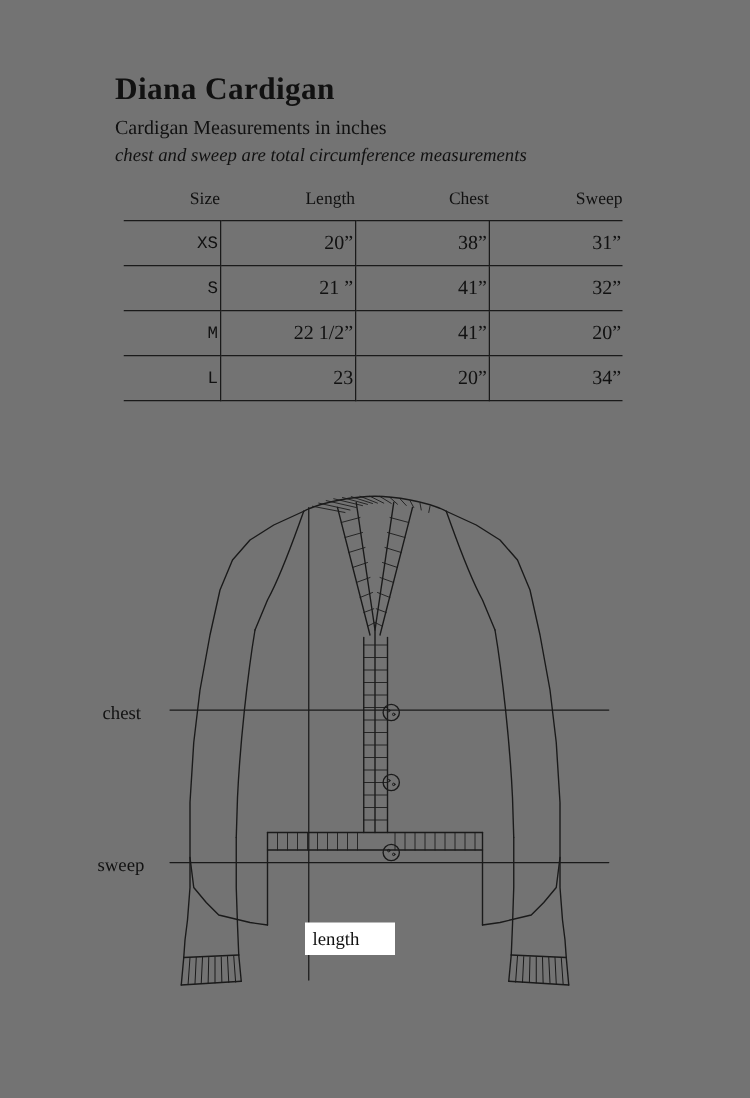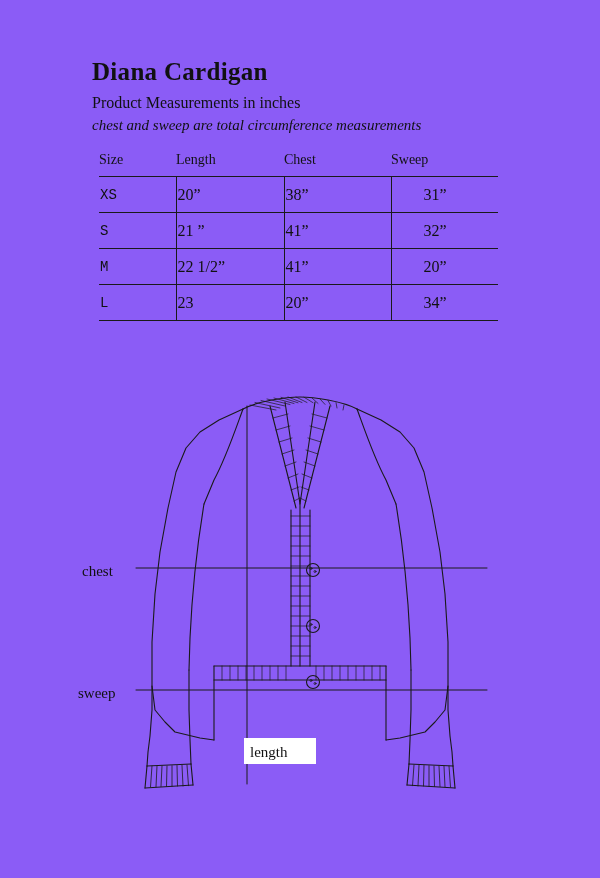--- a/index.html
+++ b/index.html
@@ -12,21 +12,21 @@
     height: 878px;
     position: relative;
     font-family: "Liberation Serif", serif;
     color: #111111;
     overflow: hidden;
   }
 
   .page {
     position: absolute;
     inset: 0;
-    background: #8b5cf6;
+    background: #737373;
   }
 
   
   .header {
     position: absolute;
     left: 92px;
     top: 58px;
     width: 420px;
   }
   .title {
@@ -58,21 +58,21 @@
     position: absolute;
     left: 99px;
     top: 149px;
     width: 399px;
     border-collapse: collapse;
     font-family: "Liberation Serif", serif;
     font-size: 15px;
   }
   .size-table th,
   .size-table td {
-    text-align: left;
+    text-align: right;
     vertical-align: middle;
     color: #111;
     font-weight: normal;
   }
   .size-table thead th {
     height: 22px;
     padding: 0 0 5px 0;
     font-size: 14px;
     border: none;
   }
@@ -125,21 +125,21 @@
   .label-sweep { left: 78px; top: 685px; }
   .label-length { left: 250px; top: 744px; }
 </style>
 </head>
 <body>
 
 <div class="page">
 
   <div class="header">
     <h1 class="title">Diana Cardigan</h1>
-    <p class="subtitle">Product Measurements in inches</p>
+    <p class="subtitle">Cardigan Measurements in inches</p>
     <p class="note">chest and sweep are total circumference measurements</p>
   </div>
 
   <table class="size-table">
     <colgroup>
       <col class="col-size">
       <col class="col-length">
       <col class="col-chest">
       <col class="col-sweep">
     </colgroup>

